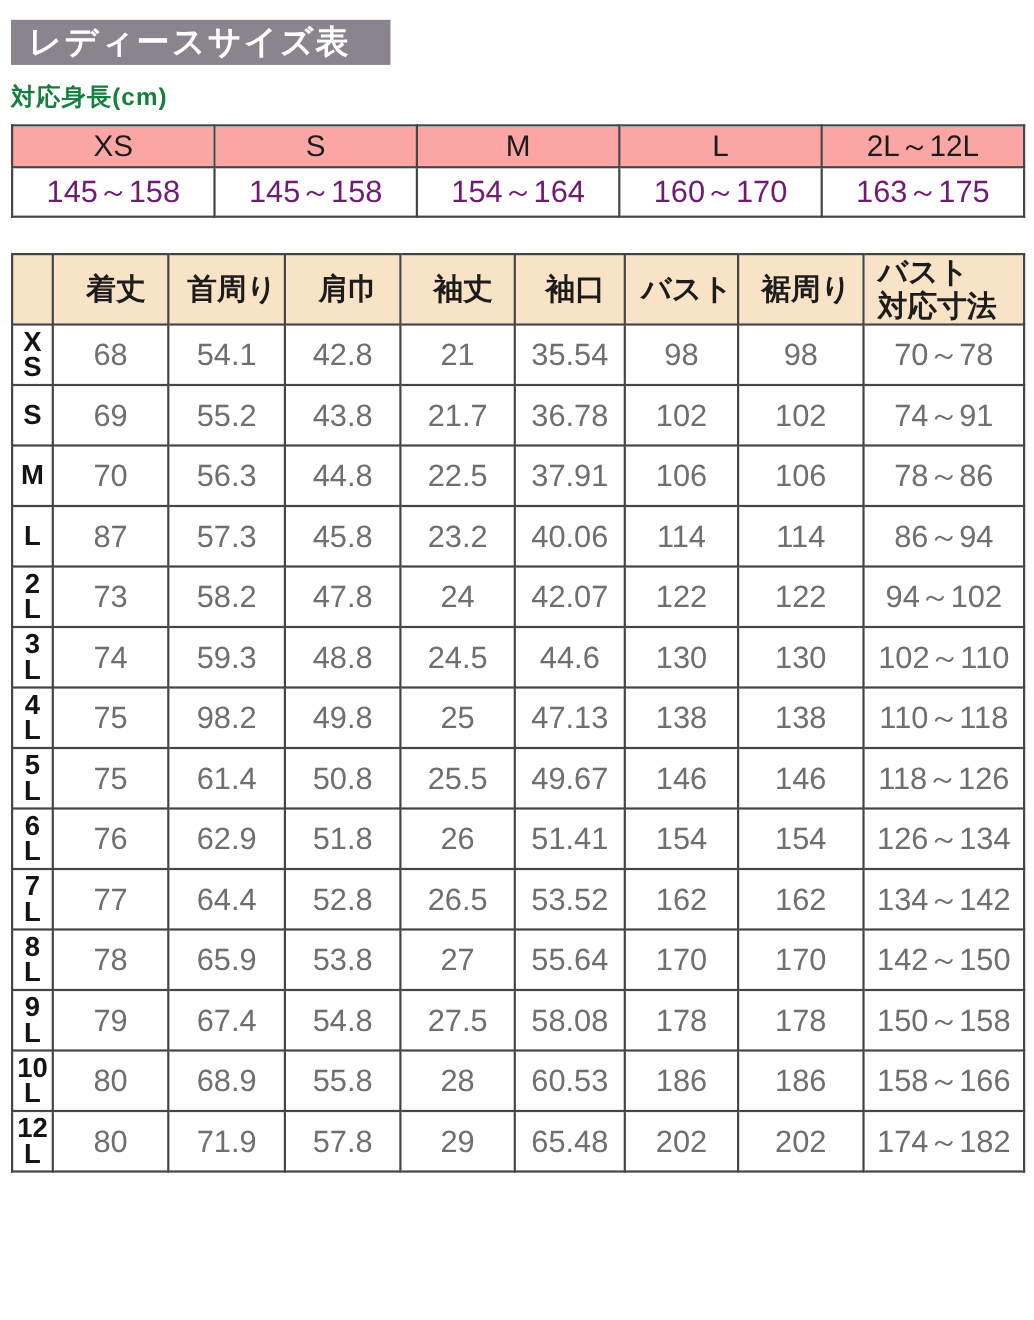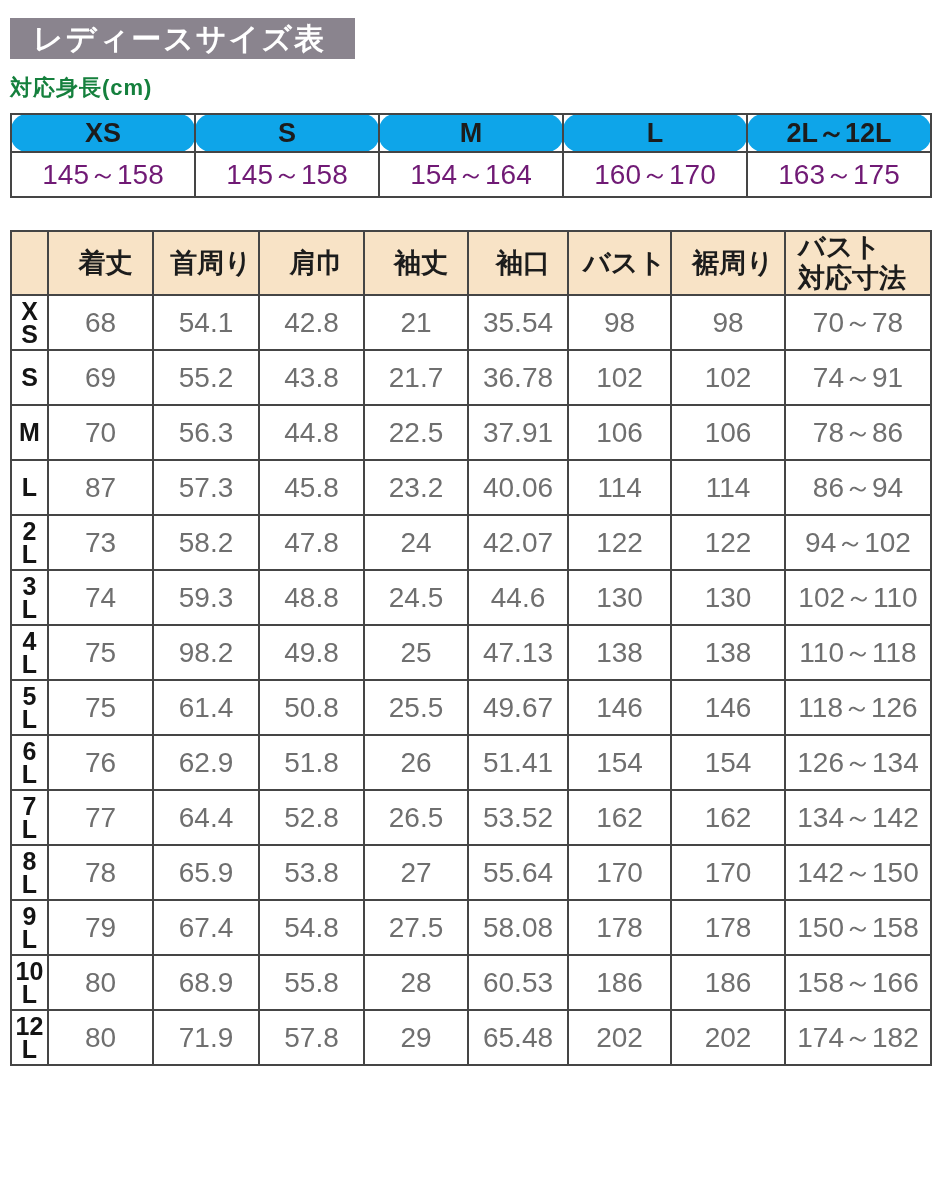--- a/index.html
+++ b/index.html
@@ -22,21 +22,20 @@
     display: inline-block;
     min-width: 345px;
     height: 41px;
     line-height: 41px;
     background: #8a848e;
     color: #ffffff;
     font-size: 30px;
     font-weight: bold;
     letter-spacing: 2px;
     padding: 0 22px 0 16px;
-    text-align: center;
   }
   .subtitle {
     margin-top: 14px;
     font-size: 22px;
     font-weight: bold;
     color: #15803d;
     letter-spacing: 1px;
   }
   table {
     border-collapse: collapse;
@@ -45,26 +44,25 @@
   }
   th, td {
     border: 2px solid #454545;
     text-align: center;
     padding: 0;
     overflow: hidden;
   }
   
   .height-table { margin-top: 10px; }
   .height-table th {
-    background: #0ea5e9;
+    background: #fca5a5;
     height: 33px;
     font-size: 27px;
-    font-weight: 700;
+    font-weight: 400;
     color: #1c1c1c;
-    border-radius: 16px;
   }
   .height-table td {
     height: 45px;
     font-size: 28px;
     color: #701a75;
   }
   
   .size-table { margin-top: 32px; }
   .size-table thead th {
     background: #f8e3c6;

